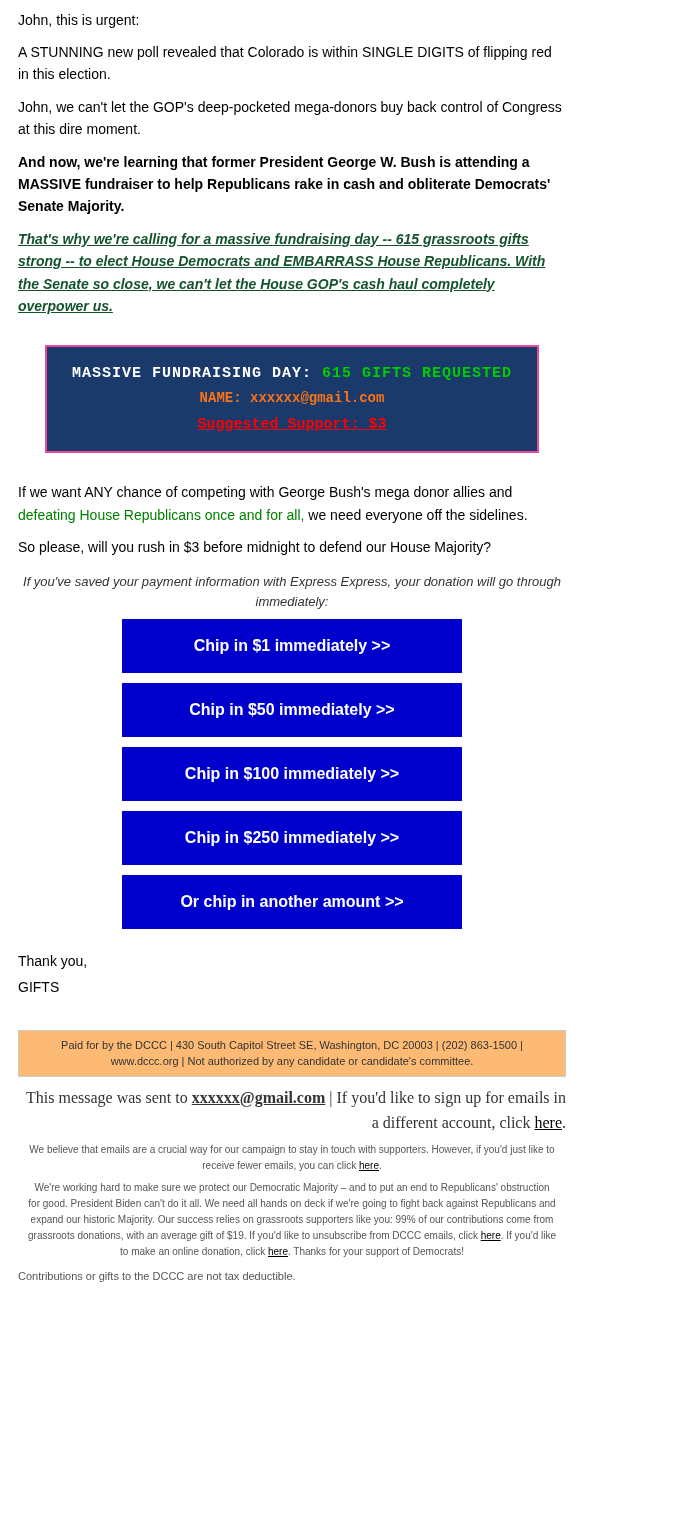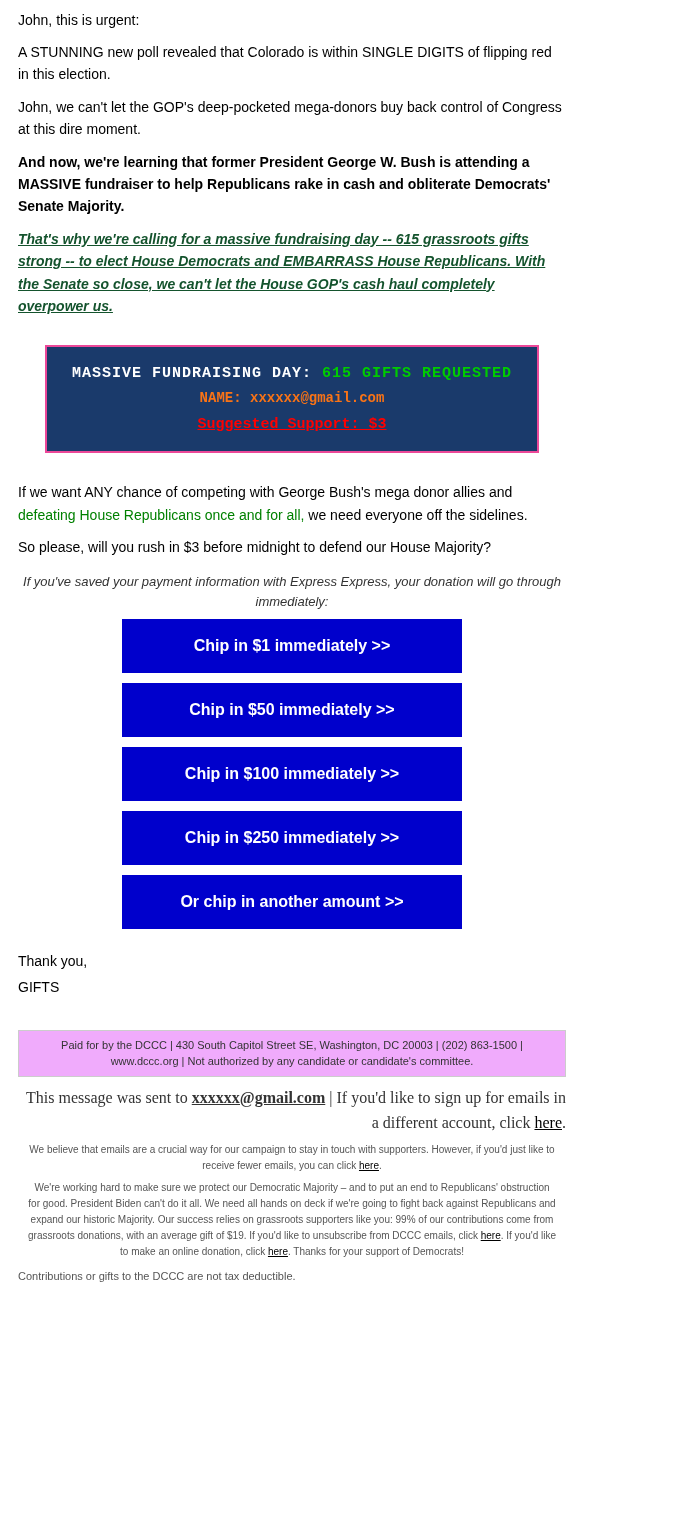--- a/index.html
+++ b/index.html
@@ -91,21 +91,21 @@
       width: 340px;
       cursor: pointer;
       text-align: center;
       display: block;
     }
     .thank-you-section {
       margin: 20px 0 10px 0;
       line-height: 1.8;
     }
     .footer-paid {
-      background-color: #f0abfc;
+      background-color: #fdba74;
       border: 1px solid #ccc;
       font-size: 11px;
       color: #333;
       text-align: center;
       padding: 6px 10px;
       margin-top: 30px;
       line-height: 1.5;
     }
     .footer-message {
       font-size: 16px;

